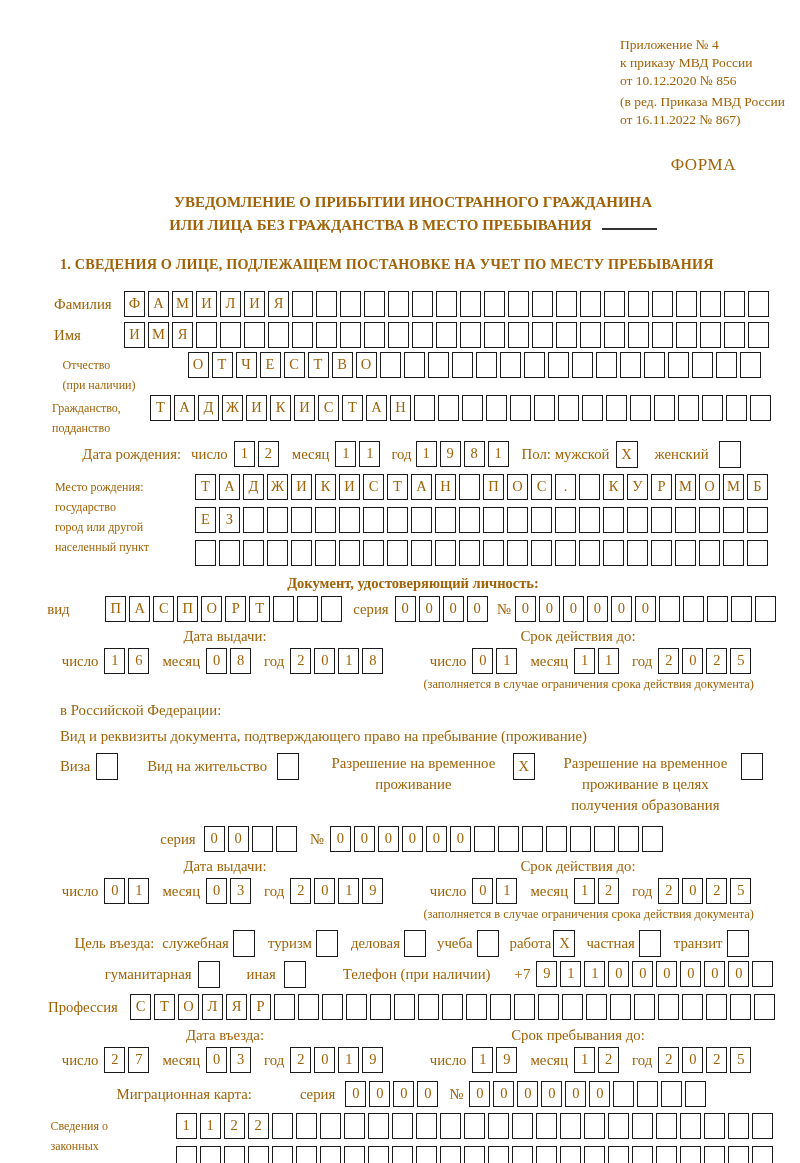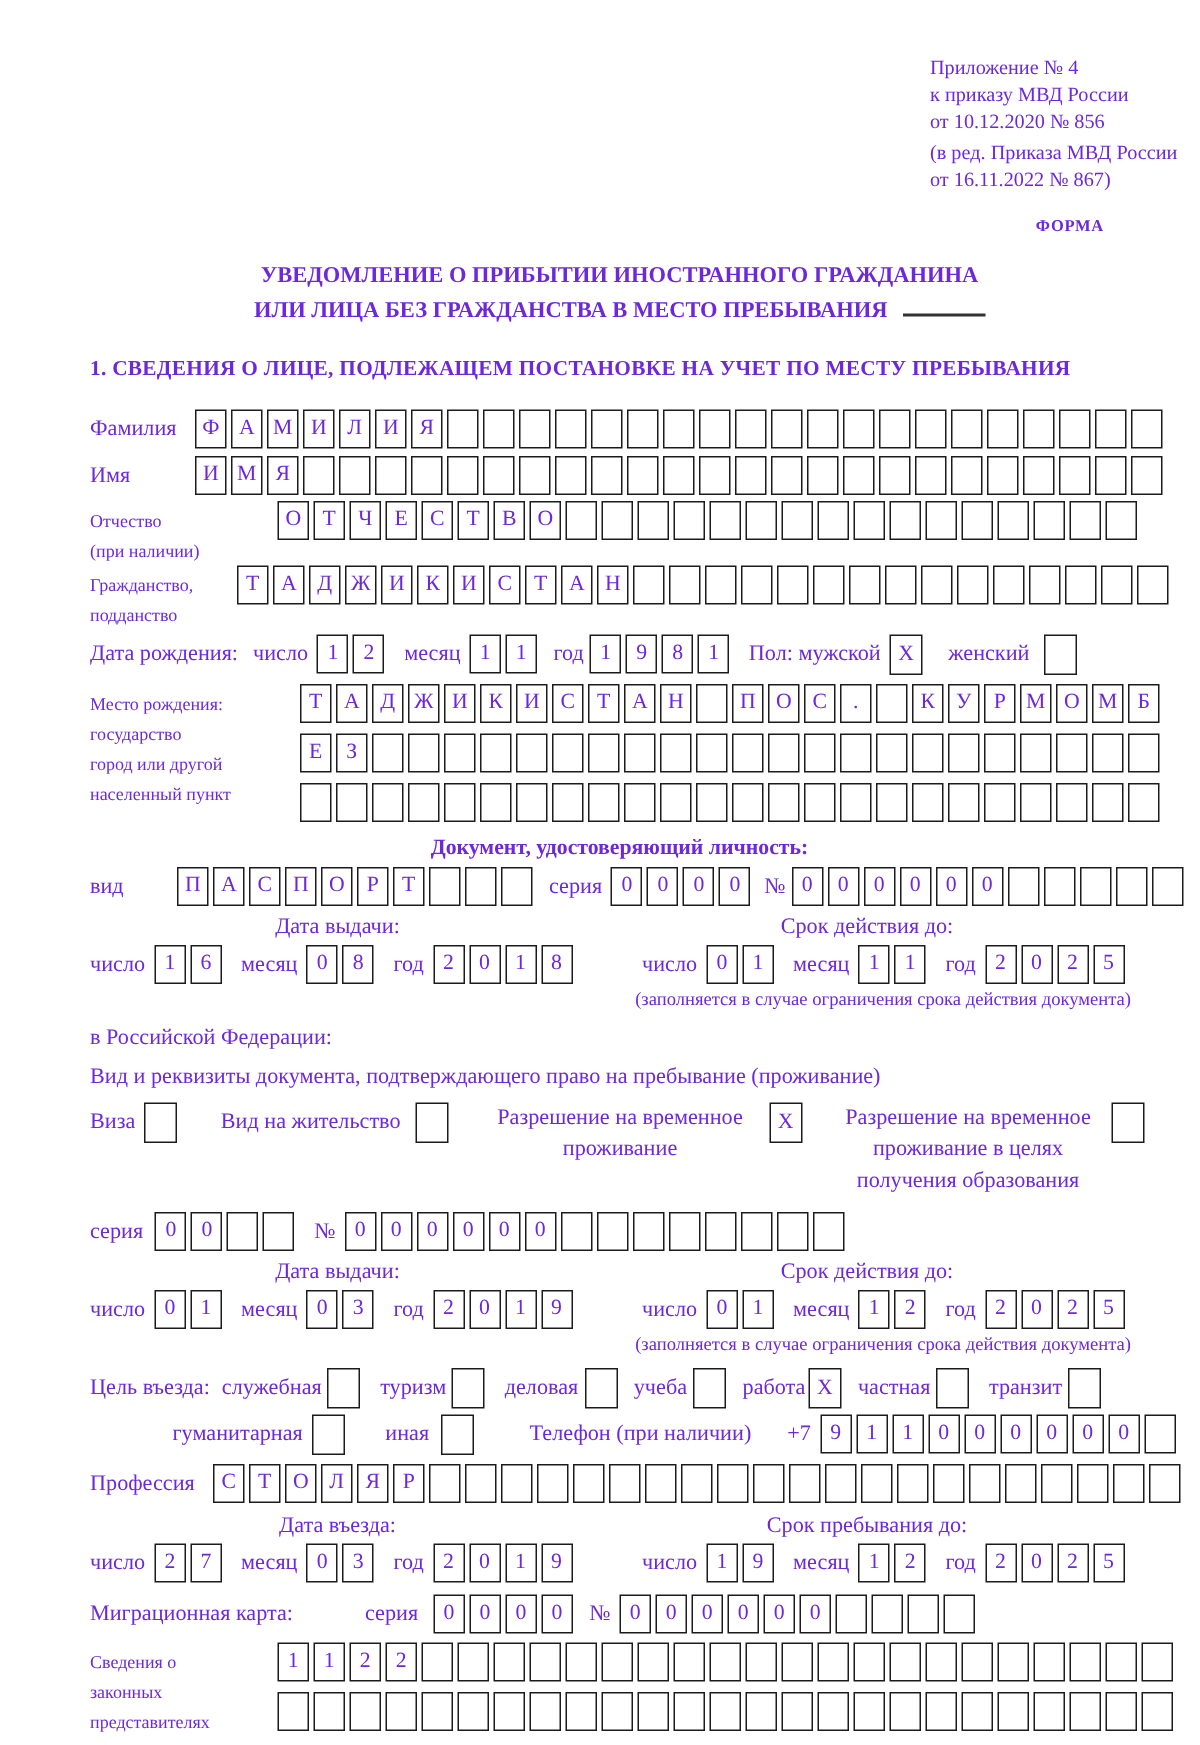--- a/index.html
+++ b/index.html
@@ -1,29 +1,29 @@
 <!DOCTYPE html>
 <html><head>
 <meta charset="utf-8">
 <style>
   html,body { margin:0; padding:0; background:#fff; }
   .page {
     position:relative; width:800px; height:1163px; box-sizing:border-box;
     padding:36px 34px 0 60px; overflow:hidden; background:#fff;
-    font-family:"Liberation Serif","DejaVu Serif",serif; color:#6d28d9;
+    font-family:"Liberation Serif","DejaVu Serif",serif; color:#a16207;
   }
   .hdr { margin-left:560px; font-size:13.5px; line-height:1.32; }
   .hdr div { white-space:nowrap; }
   .hdr-amend { margin-top:4px; }
-  .forma { text-align:right; padding-right:30px; font-weight:bold; font-size:11px; margin-top:16px; letter-spacing:.5px; }
+  .forma { text-align:right; padding-right:30px; font-weight:normal; font-size:17px; margin-top:26px; letter-spacing:.5px; }
   .title { text-align:center; font-weight:bold; font-size:15px; line-height:1.5; margin-top:16px; }
   .blank-line { display:inline-block; width:55px; border-bottom:2px solid #333; margin-left:10px; }
   .sec1 { font-weight:bold; font-size:14.2px; margin-top:20px; letter-spacing:.2px; }
 
-  .row { display:flex; align-items:flex-start; }
+  .row { display:flex; align-items:flex-start;justify-content:center; }
   .lbl { font-size:14.8px; line-height:26px; white-space:nowrap; }
   .lbl2 { font-size:12px; line-height:20px; padding-top:3px; }
   .lbl2 span { display:block; white-space:nowrap; }
   .cells { display:flex; flex-wrap:nowrap; }
   .cell {
     display:inline-block; box-sizing:border-box; width:21px; height:26px;
     border:1.8px solid #1b1b1b; margin-right:3px; text-align:center;
     font-size:14.5px; line-height:22px; background:#fff; flex:0 0 auto;
   }
   .cbx .cell { width:22px; height:27px; line-height:24px; }

